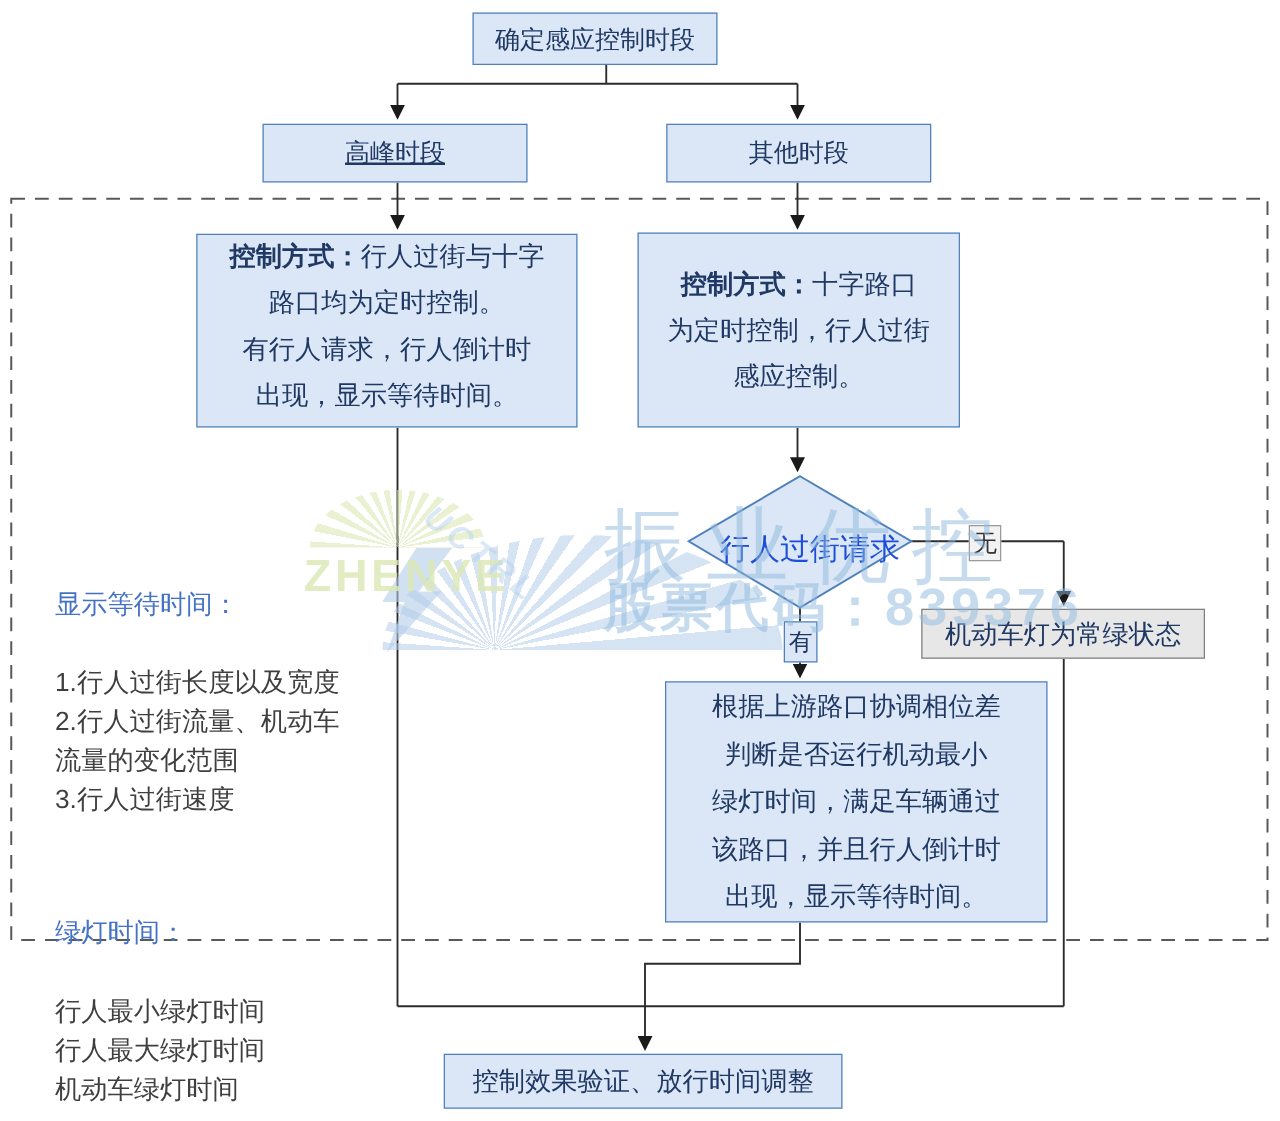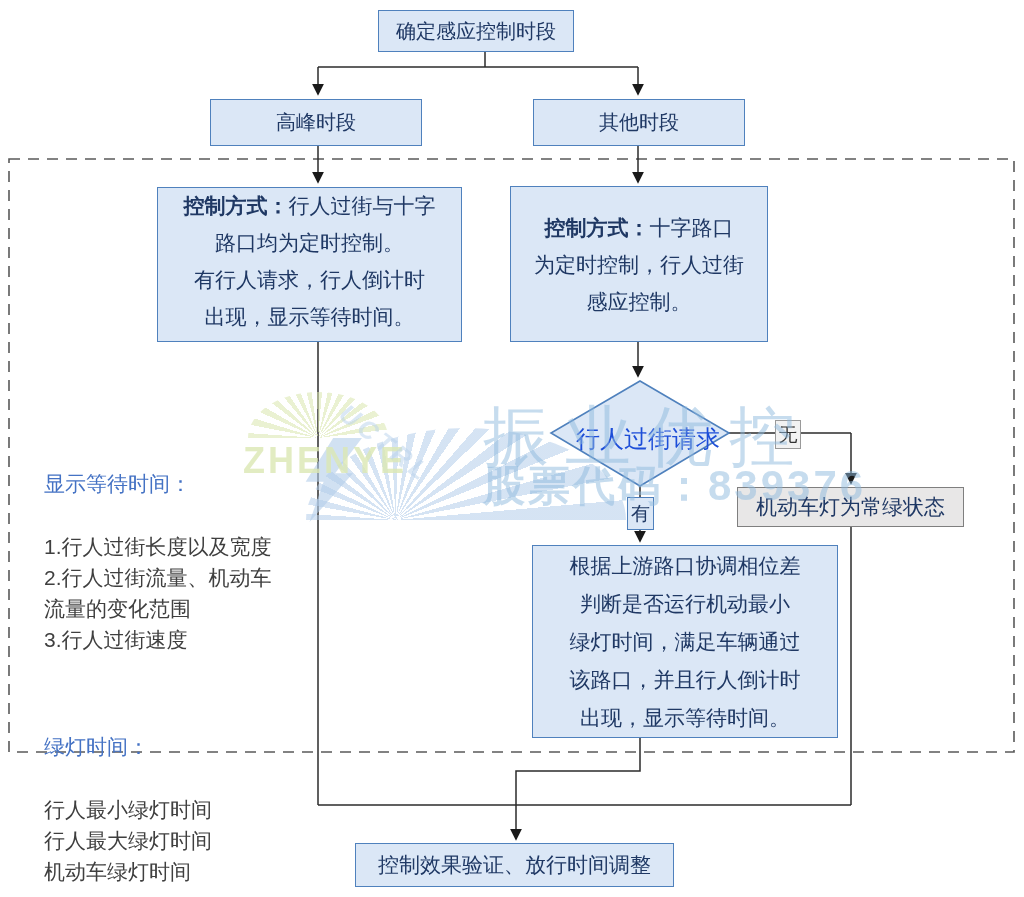--- a/index.html
+++ b/index.html
@@ -111,21 +111,21 @@
   <div class="fan green"></div>
   <div class="fan blue"></div>
   <div class="bolt"></div>
   <div class="wm wm-zhenye">ZHENYE</div>
   <div class="wm wm-uctrl">UCTRL</div>
   <div class="wm wm-cn">振业优控</div>
   <div class="wm wm-stock">股票代码：839376</div>
 
   <div class="node small" style="left:378px;top:10px;width:196px;height:42px;">确定感应控制时段</div>
 
-  <div class="node small" style="left:210px;top:99px;width:212px;height:47px;">高峰时段</div>
+  <div class="node small" style="left:210px;top:99px;width:212px;height:47px;text-decoration:underline;">高峰时段</div>
 
   <div class="node small" style="left:533px;top:99px;width:212px;height:47px;">其他时段</div>
 
   <div class="node body" style="left:157px;top:187px;width:305px;height:155px;padding:6px 8px;align-items:flex-end;"><span><b class="bold">控制方式：</b><span>行人过街与十字
 路口均为定时控制。
 有行人请求，行人倒计时
 出现，显示等待时间。</span></span></div>
 
   <div class="node body" style="left:510px;top:186px;width:258px;height:156px;padding:6px 8px;"><span><b class="bold">控制方式：</b><span>十字路口
 为定时控制，行人过街

